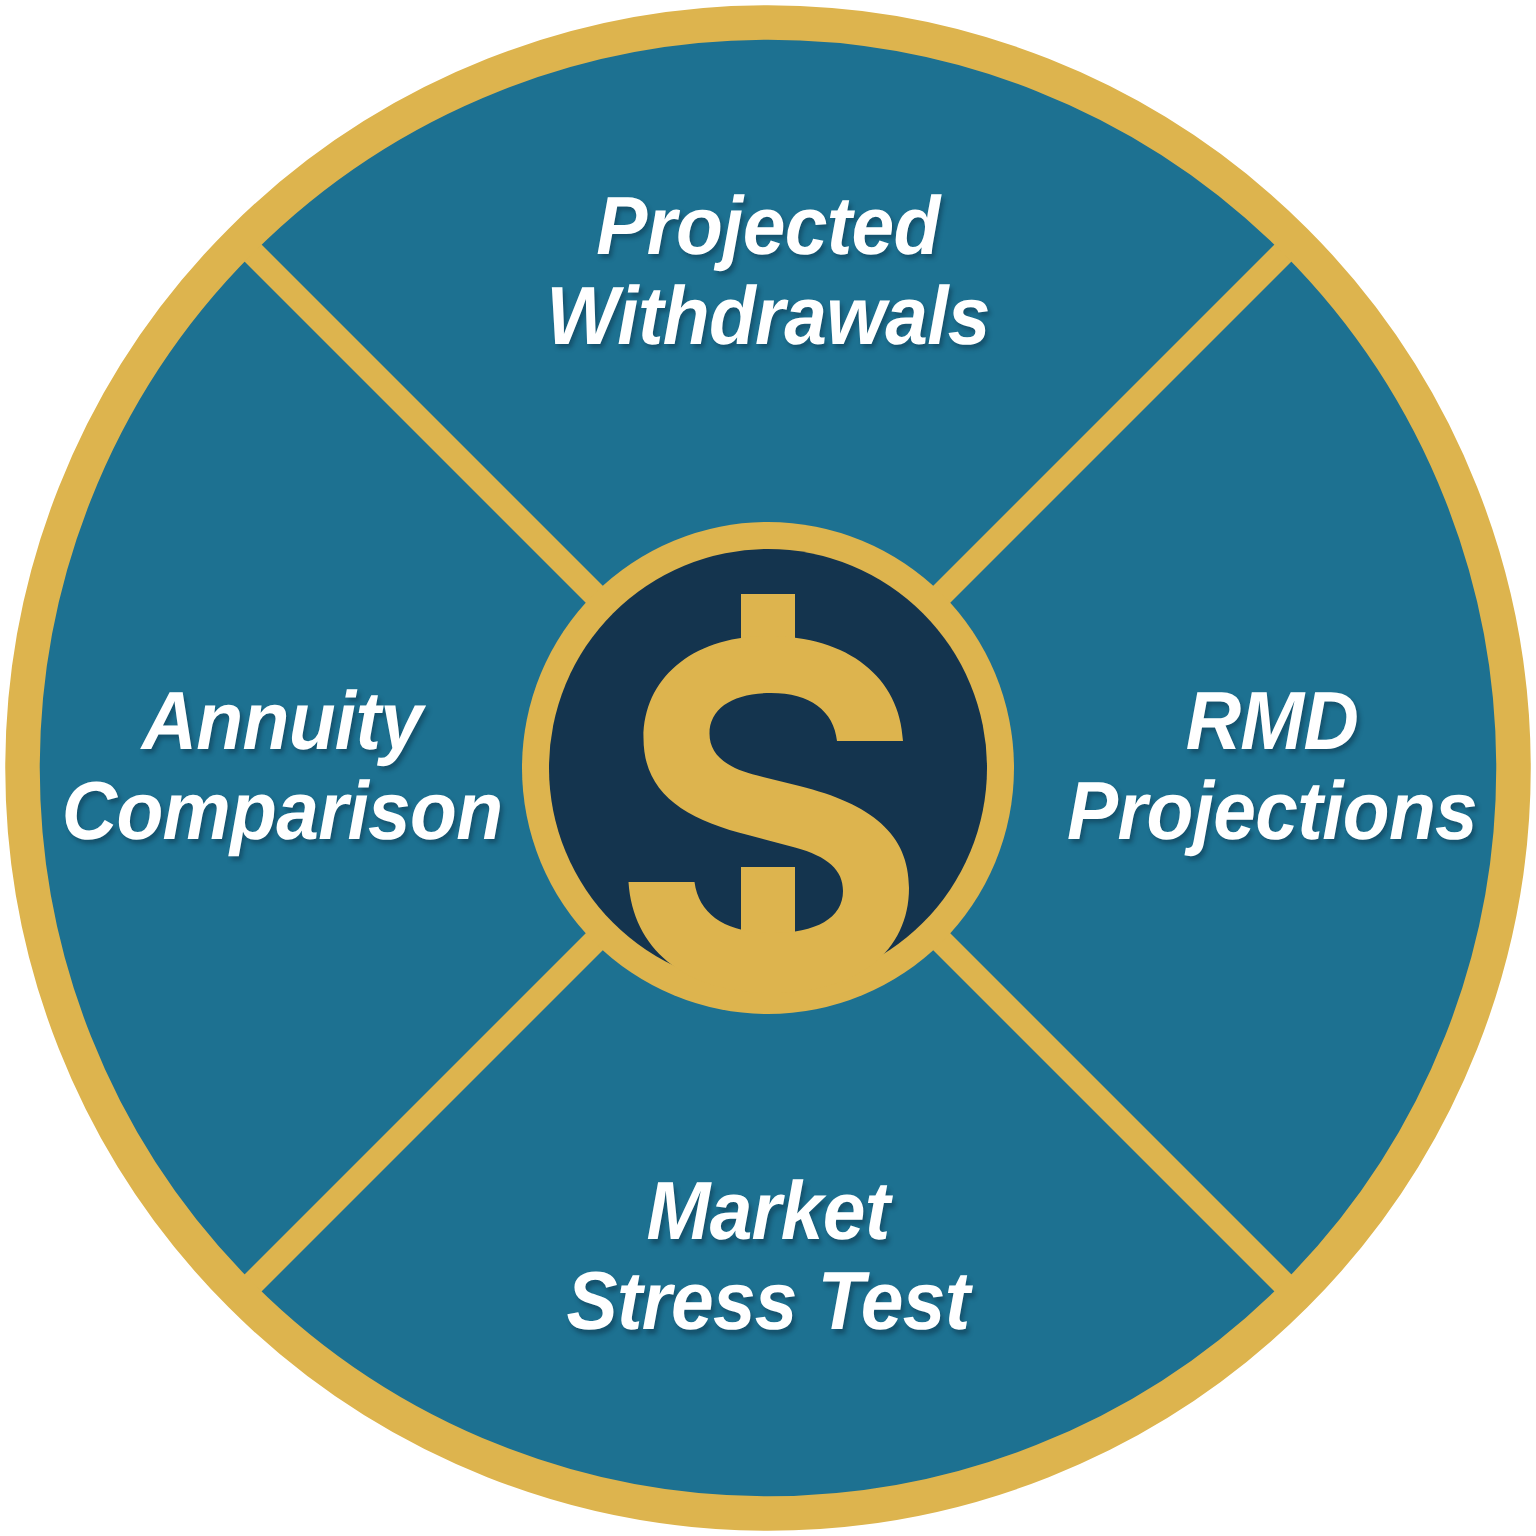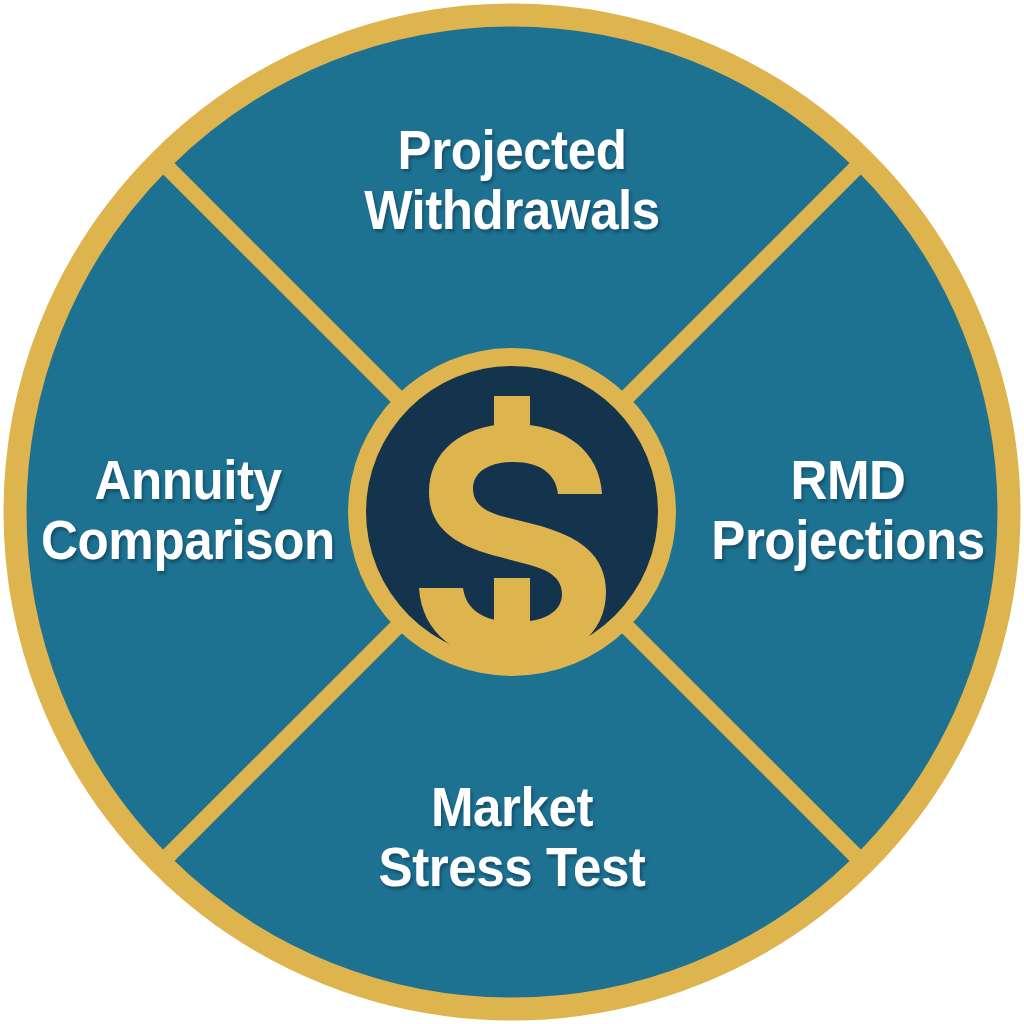--- a/index.html
+++ b/index.html
@@ -13,20 +13,21 @@
     height: 1024px;
     overflow: hidden;
     font-family: "Liberation Sans", "DejaVu Sans", sans-serif;
   }
 
   #stage {
     position: relative;
     width: 1024px;
     height: 1024px;
     background: #ffffff;
+    font-style: italic;
   }
 
   #wheel-svg {
     position: absolute;
     left: 0;
     top: 0;
     width: 1024px;
     height: 1024px;
     display: block;
   }

